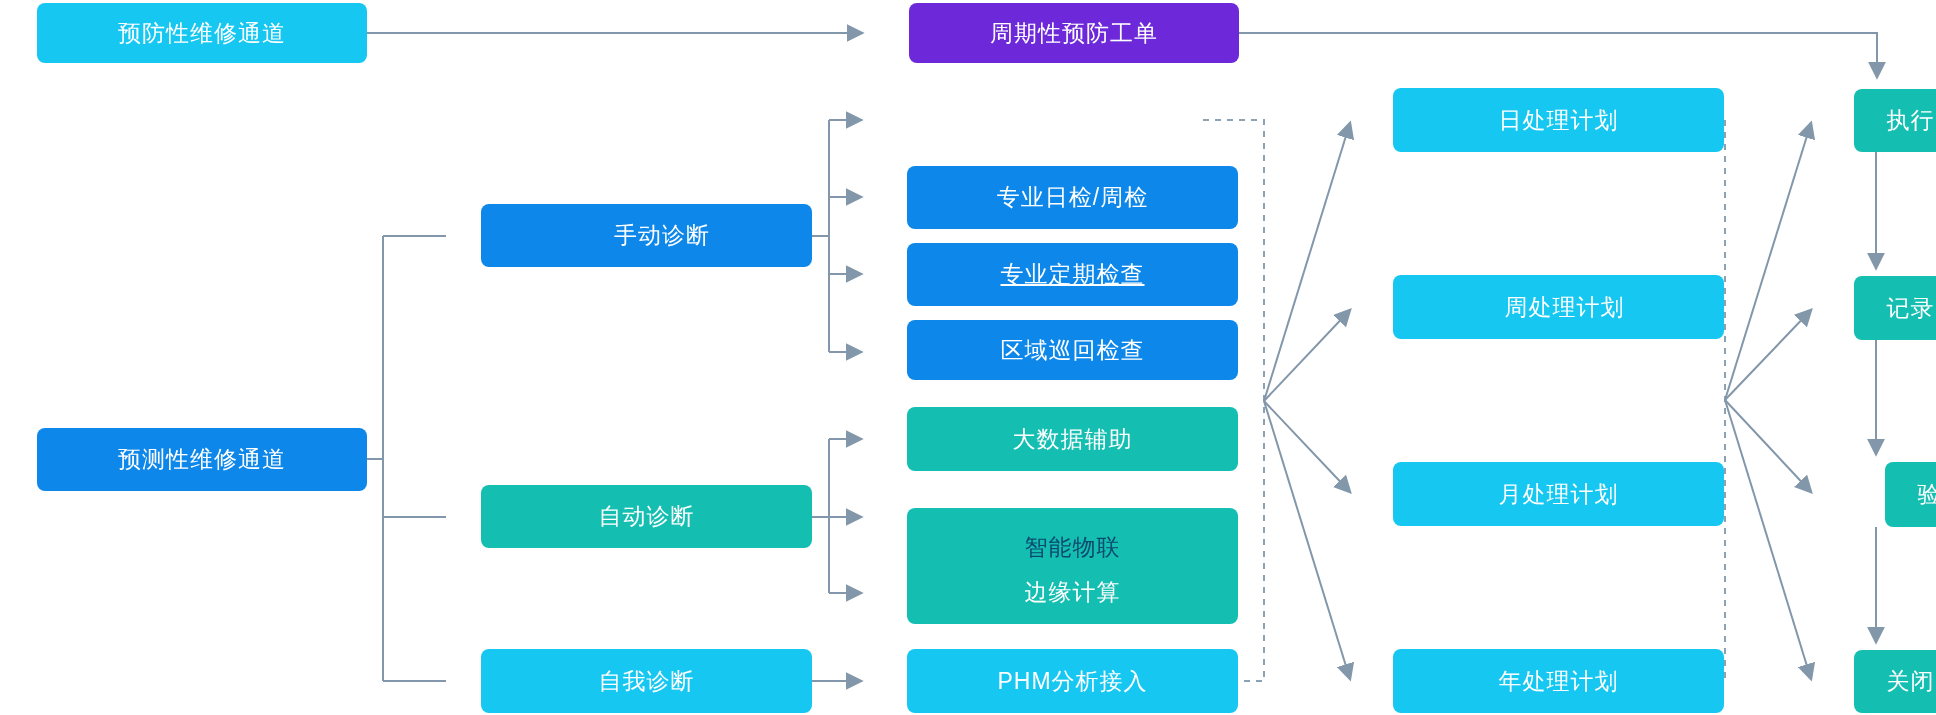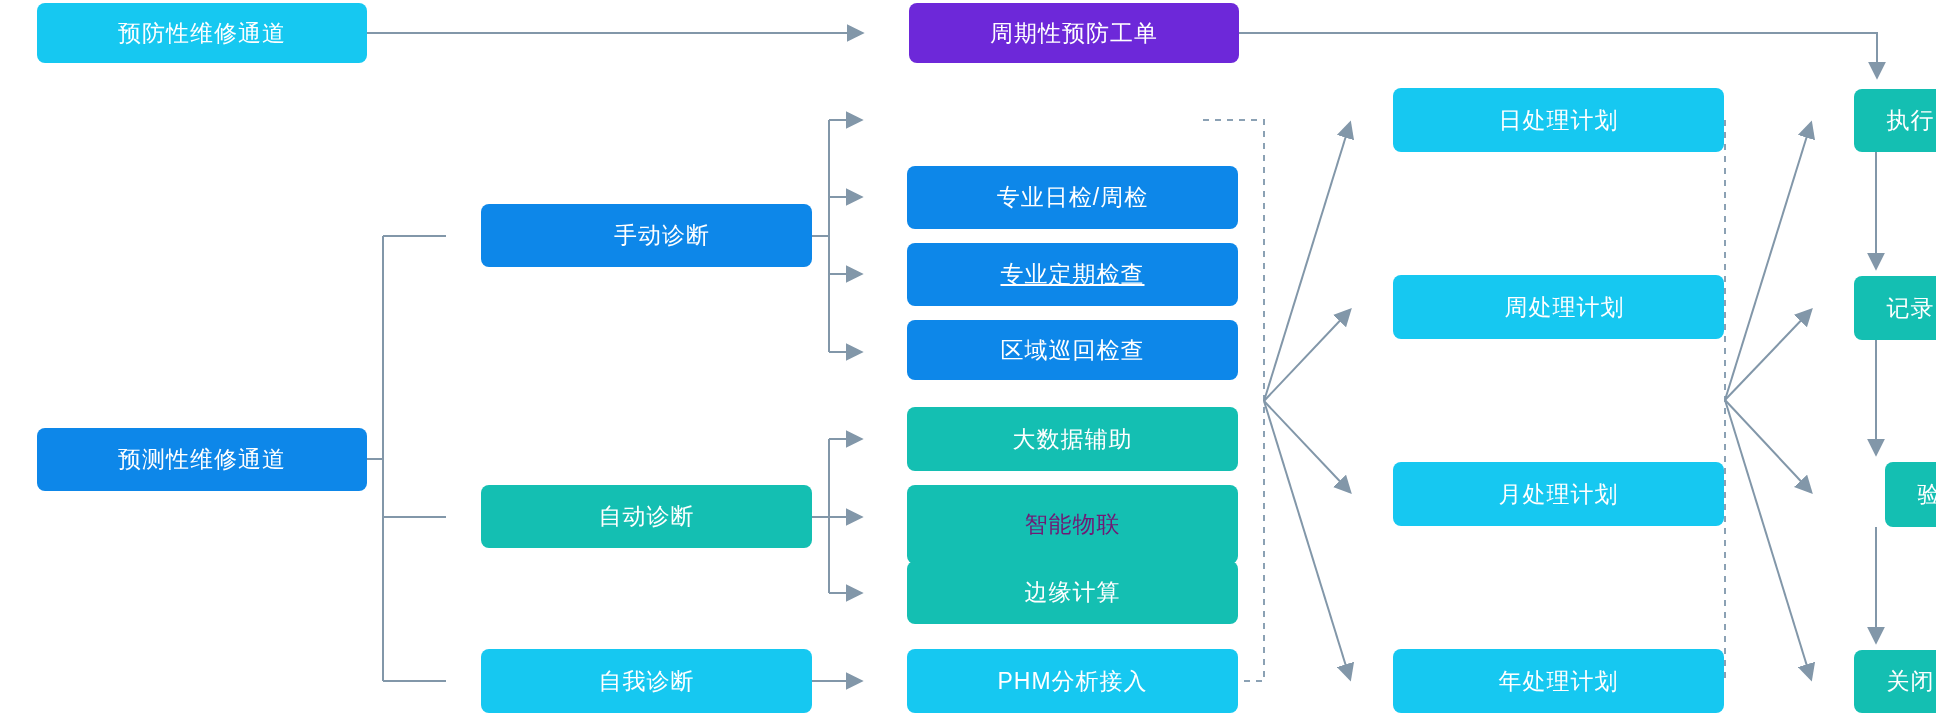--- a/index.html
+++ b/index.html
@@ -107,21 +107,21 @@
 
   <div class="box" style="left: 446px; top: 204px; width: 331px; height: 63px; background: rgb(13, 135, 233); color: rgb(255, 255, 255); padding-left: 31px;">手动诊断</div>
   <div class="box" style="left: 446px; top: 485px; width: 331px; height: 63px; background: rgb(20, 191, 178); color: rgb(255, 255, 255);">自动诊断</div>
   <div class="box" style="left: 446px; top: 649px; width: 331px; height: 64px; background: rgb(22, 200, 241); color: rgb(255, 255, 255);">自我诊断</div>
 
   <div class="box" style="left: 874px; top: 3px; width: 330px; height: 60px; background: #6d28d9; color: rgb(255, 255, 255);">周期性预防工单</div>
   <div class="box" style="left: 872px; top: 166px; width: 331px; height: 63px; background: rgb(13, 135, 233); color: rgb(255, 255, 255);">专业日检/周检</div>
   <div class="box" style="left: 872px; top: 243px; width: 331px; height: 63px; background: rgb(13, 135, 233); color: rgb(255, 255, 255); text-decoration: underline;">专业定期检查</div>
   <div class="box" style="left: 872px; top: 320px; width: 331px; height: 60px; background: rgb(13, 135, 233); color: rgb(255, 255, 255);">区域巡回检查</div>
   <div class="box" style="left: 872px; top: 407px; width: 331px; height: 64px; background: rgb(20, 191, 178); color: rgb(255, 255, 255);">大数据辅助</div>
-  <div class="box" style="left: 872px; top: 485px; width: 331px; height: 79px; background: rgb(20, 191, 178); color: #701a75;">智能物联</div>
+  <div class="box" style="left: 872px; top: 508px; width: 331px; height: 79px; background: rgb(20, 191, 178); color: #0c4a6e;">智能物联</div>
   <div class="box" style="left: 872px; top: 561px; width: 331px; height: 63px; background: rgb(20, 191, 178); color: rgb(255, 255, 255);">边缘计算</div>
   <div class="box" style="left: 872px; top: 649px; width: 331px; height: 64px; background: rgb(22, 200, 241); color: rgb(255, 255, 255);">PHM分析接入</div>
 
   <div class="box" style="left: 1358px; top: 88px; width: 331px; height: 64px; background: rgb(22, 200, 241); color: rgb(255, 255, 255);">日处理计划</div>
   <div class="box" style="left: 1358px; top: 275px; width: 331px; height: 64px; background: rgb(22, 200, 241); color: rgb(255, 255, 255); padding-left: 12px;">周处理计划</div>
   <div class="box" style="left: 1358px; top: 462px; width: 331px; height: 64px; background: rgb(22, 200, 241); color: rgb(255, 255, 255);">月处理计划</div>
   <div class="box" style="left: 1358px; top: 649px; width: 331px; height: 64px; background: rgb(22, 200, 241); color: rgb(255, 255, 255);">年处理计划</div>
 
   <div class="box" style="left: 1819px; top: 89px; width: 113px; height: 63px; background: rgb(20, 191, 178); color: rgb(255, 255, 255);">执行</div>
   <div class="box" style="left: 1819px; top: 276px; width: 113px; height: 64px; background: rgb(20, 191, 178); color: rgb(255, 255, 255);">记录</div>

